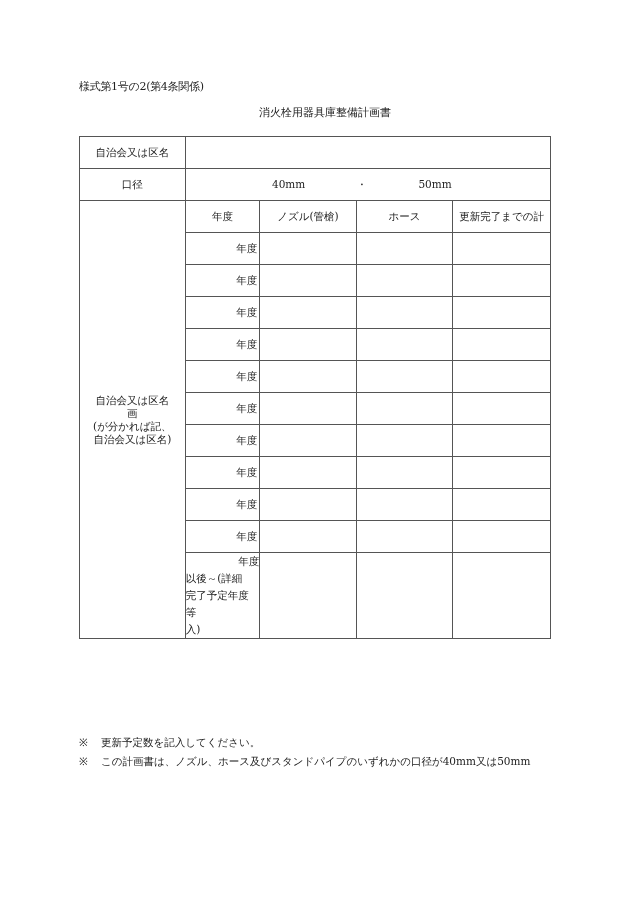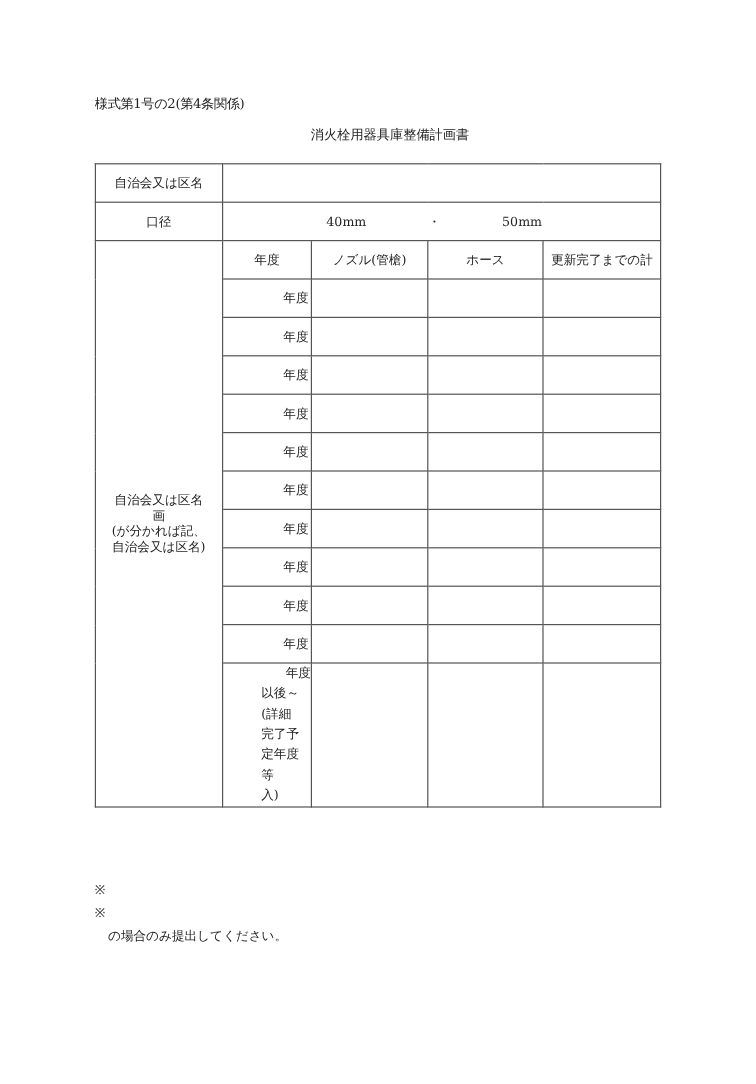--- a/index.html
+++ b/index.html
@@ -12,21 +12,21 @@
   .c0{width:105px;}
   .c1{width:74px;}
   .c2{width:96px;}
   .c3{width:96px;}
   .c4{width:97px;}
   .center{text-align:center;}
   .year-cell{text-align:right;padding-right:2px !important;}
   .label-plan{text-align:center;line-height:13px;}
   .tall td{height:176px;}
   .later{text-align:right;line-height:17px;font-size:10.5px;}
-  .later .l{text-align:left;margin-left:32px;}
+  .later .l{text-align:left;}
   .caliber{text-align:center;}
   .caliber span{display:inline-block;}
   .notes{position:absolute;left:79px;top:733px;width:480px;font-size:10.5px;line-height:19px;}
   .note{display:flex;}
   .note .mark{width:22px;flex:none;}
   .note2 .cont{padding-left:11px;}
 </style>
 </head>
 <body>
 
@@ -136,20 +136,19 @@
     <td></td>
     <td></td>
     <td></td>
   </tr>
 </tbody>
   </table>
 
 <div class="notes">
   <div class="note">
     <span class="mark">※</span>
+    <span>更新予定数を記入してください。</span>
   </div>
   <div class="note">
     <span class="mark">※</span>
-  </div>
-  <div class="note2">
-    <span class="cont">の場合のみ提出してください。</span>
+    <span>この計画書は、ノズル、ホース及びスタンドパイプのいずれかの口径が40mm又は50mm</span>
   </div>
 </div>
 
 </body></html>

